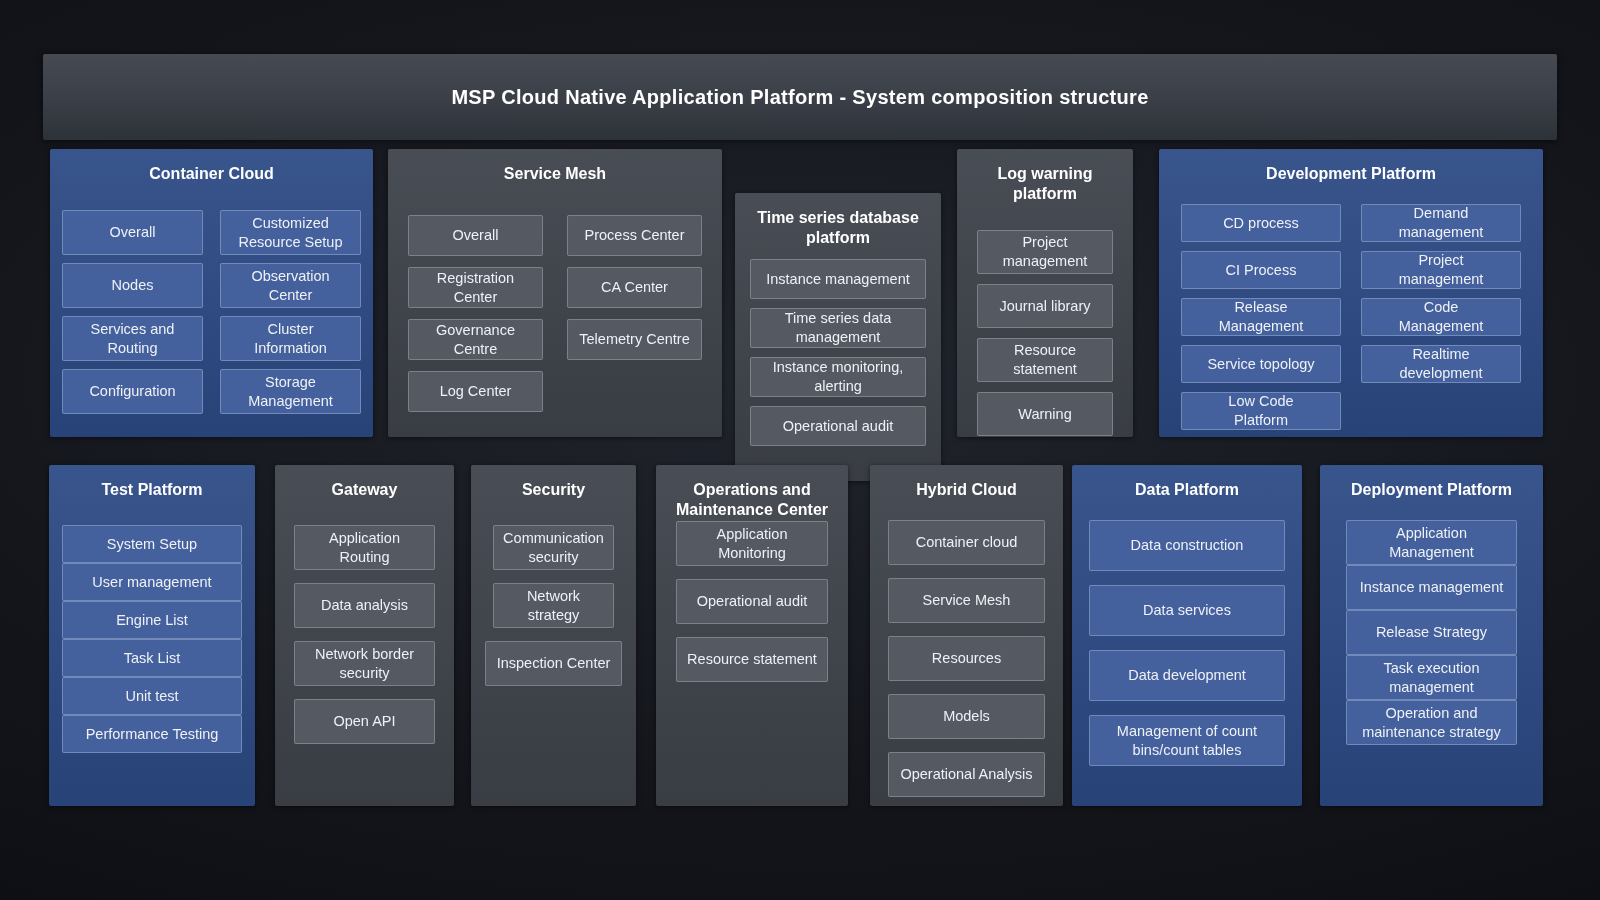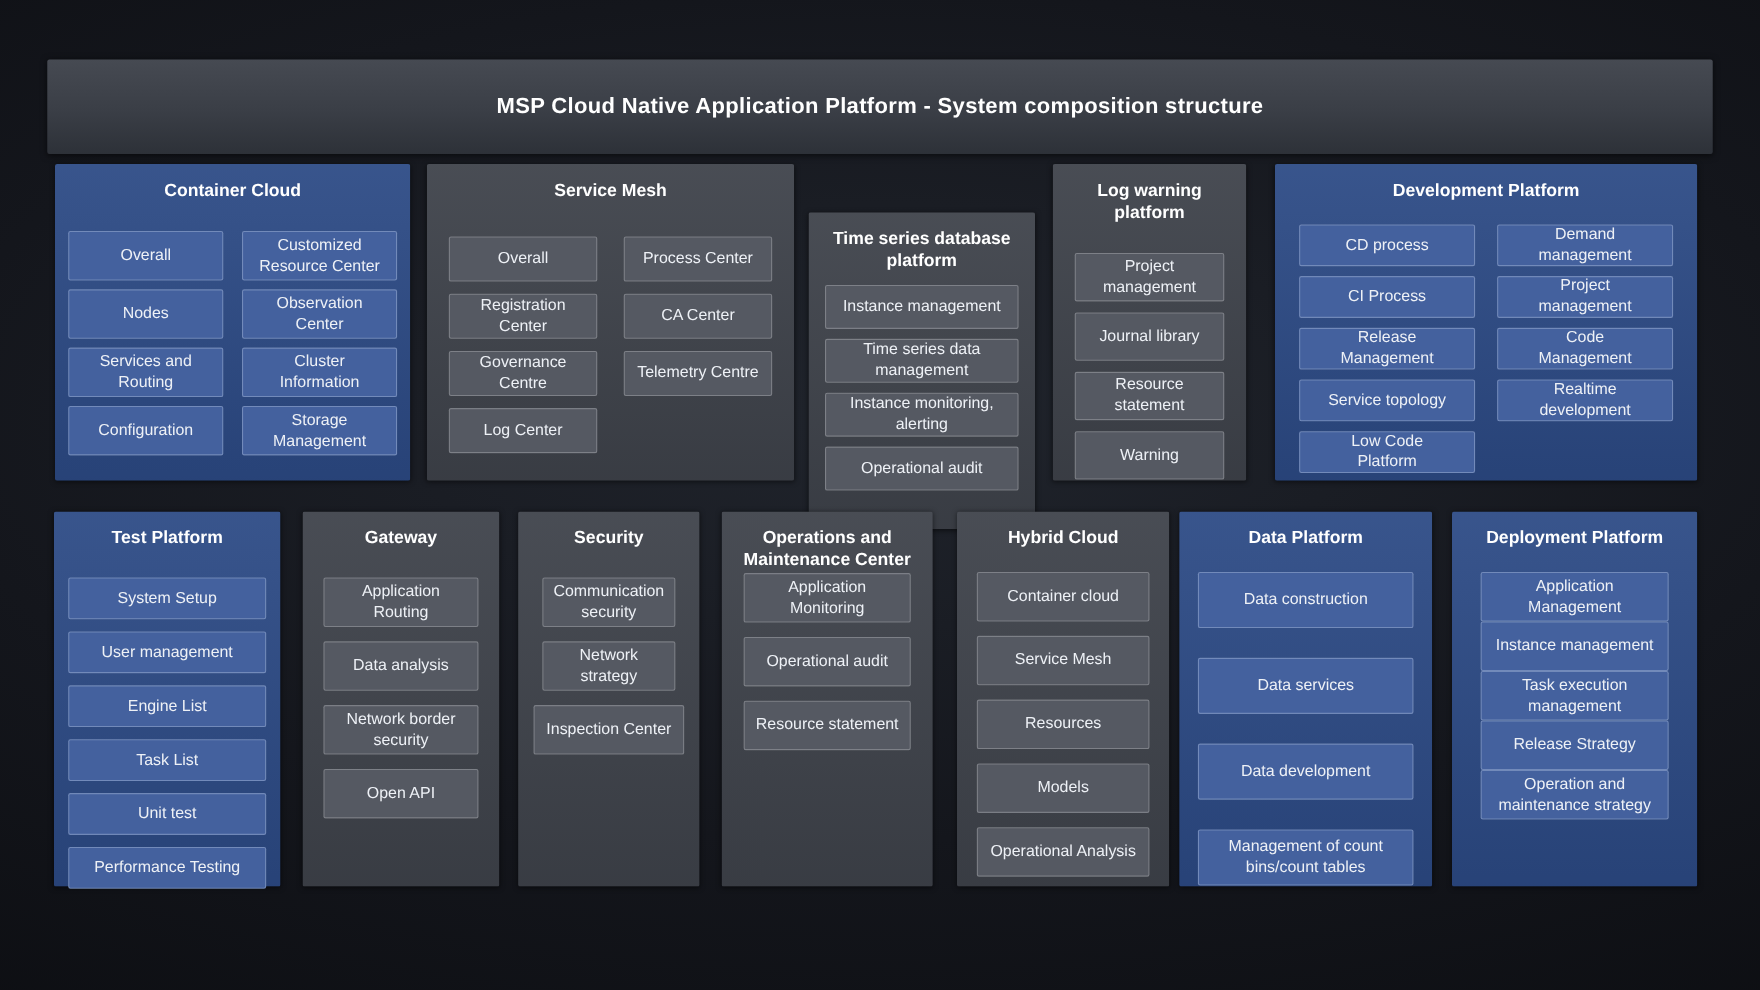--- a/index.html
+++ b/index.html
@@ -56,21 +56,21 @@
 
 <div id="stage">
   <div class="header">
     <h1>MSP Cloud Native Application Platform - System composition structure</h1>
   </div>
 
 <section class="panel blue p-container-cloud" style="left: 50px; top: 149px; width: 323px; height: 288px;">
       <div class="panel-title">Container Cloud</div>
       <div class="panel-body" style="grid-template-columns: repeat(2, 1fr); gap: 8px 17px; padding: 0px 12px; margin-top: 26px;">
         <div class="btn" style="height: 45px;">Overall</div>
-        <div class="btn" style="height: 45px;">Customized Resource Center</div>
+        <div class="btn" style="height: 45px;">Customized Resource Setup</div>
         <div class="btn" style="height: 45px;">Nodes</div>
         <div class="btn" style="height: 45px;">Observation Center</div>
         <div class="btn" style="height: 45px;">Services and Routing</div>
         <div class="btn" style="height: 45px;">Cluster Information</div>
         <div class="btn" style="height: 45px;">Configuration</div>
         <div class="btn" style="height: 45px;">Storage Management</div>
       </div>
     </section>
     <section class="panel gray p-service-mesh" style="left: 388px; top: 149px; width: 334px; height: 288px;">
       <div class="panel-title">Service Mesh</div>
@@ -111,21 +111,21 @@
         <div class="btn" style="height: 38px;">Project management</div>
         <div class="btn" style="height: 38px;">Release Management</div>
         <div class="btn" style="height: 38px;">Code Management</div>
         <div class="btn" style="height: 38px;">Service topology</div>
         <div class="btn" style="height: 38px;">Realtime development</div>
         <div class="btn" style="height: 38px;">Low Code Platform</div>
       </div>
     </section>
     <section class="panel blue p-test-platform" style="left: 49px; top: 465px; width: 206px; height: 341px;">
       <div class="panel-title">Test Platform</div>
-      <div class="panel-body" style="grid-template-columns: repeat(1, 1fr); gap: 11px; padding: 0px 13px; margin-top: 25px;">
+      <div class="panel-body" style="grid-template-columns: repeat(1, 1fr); padding: 0px 13px; margin-top: 25px;">
         <div class="btn" style="height: 38px;">System Setup</div>
         <div class="btn" style="height: 38px;">User management</div>
         <div class="btn" style="height: 38px;">Engine List</div>
         <div class="btn" style="height: 38px;">Task List</div>
         <div class="btn" style="height: 38px;">Unit test</div>
         <div class="btn" style="height: 38px;">Performance Testing</div>
       </div>
     </section>
     <section class="panel gray p-security" style="left: 471px; top: 465px; width: 165px; height: 341px;">
       <div class="panel-title">Security</div>
@@ -157,30 +157,30 @@
       <div class="panel-body" style="grid-template-columns: repeat(1, 1fr); gap: 13px; padding: 0px 18px; margin-top: 20px;">
         <div class="btn" style="height: 45px;">Container cloud</div>
         <div class="btn" style="height: 45px;">Service Mesh</div>
         <div class="btn" style="height: 45px;">Resources</div>
         <div class="btn" style="height: 45px;">Models</div>
         <div class="btn" style="height: 45px;">Operational Analysis</div>
       </div>
     </section>
     <section class="panel blue p-data-platform" style="left: 1072px; top: 465px; width: 230px; height: 341px;">
       <div class="panel-title">Data Platform</div>
-      <div class="panel-body" style="grid-template-columns: repeat(1, 1fr); gap: 27px; padding: 0px 17px; margin-top: 20px;">
+      <div class="panel-body" style="grid-template-columns: repeat(1, 1fr); gap: 14px; padding: 0px 17px; margin-top: 20px;">
         <div class="btn" style="height: 51px;">Data construction</div>
         <div class="btn" style="height: 51px; text-align: right;">Data services</div>
         <div class="btn" style="height: 51px;">Data development</div>
         <div class="btn" style="height: 51px;">Management of count bins/count tables</div>
       </div>
     </section>
     <section class="panel blue p-deployment-platform" style="left: 1320px; top: 465px; width: 223px; height: 341px;">
       <div class="panel-title">Deployment Platform</div>
       <div class="panel-body" style="grid-template-columns: repeat(1, 1fr); padding: 0px 26px; margin-top: 20px;">
         <div class="btn" style="height: 45px;">Application Management</div>
         <div class="btn" style="height: 45px;">Instance management</div>
+        <div class="btn" style="height: 45px;">Release Strategy</div>
         <div class="btn" style="height: 45px;">Task execution management</div>
-        <div class="btn" style="height: 45px;">Release Strategy</div>
         <div class="btn" style="height: 45px;">Operation and maintenance strategy</div>
       </div>
     </section>
   </div>
 
 </body></html>

